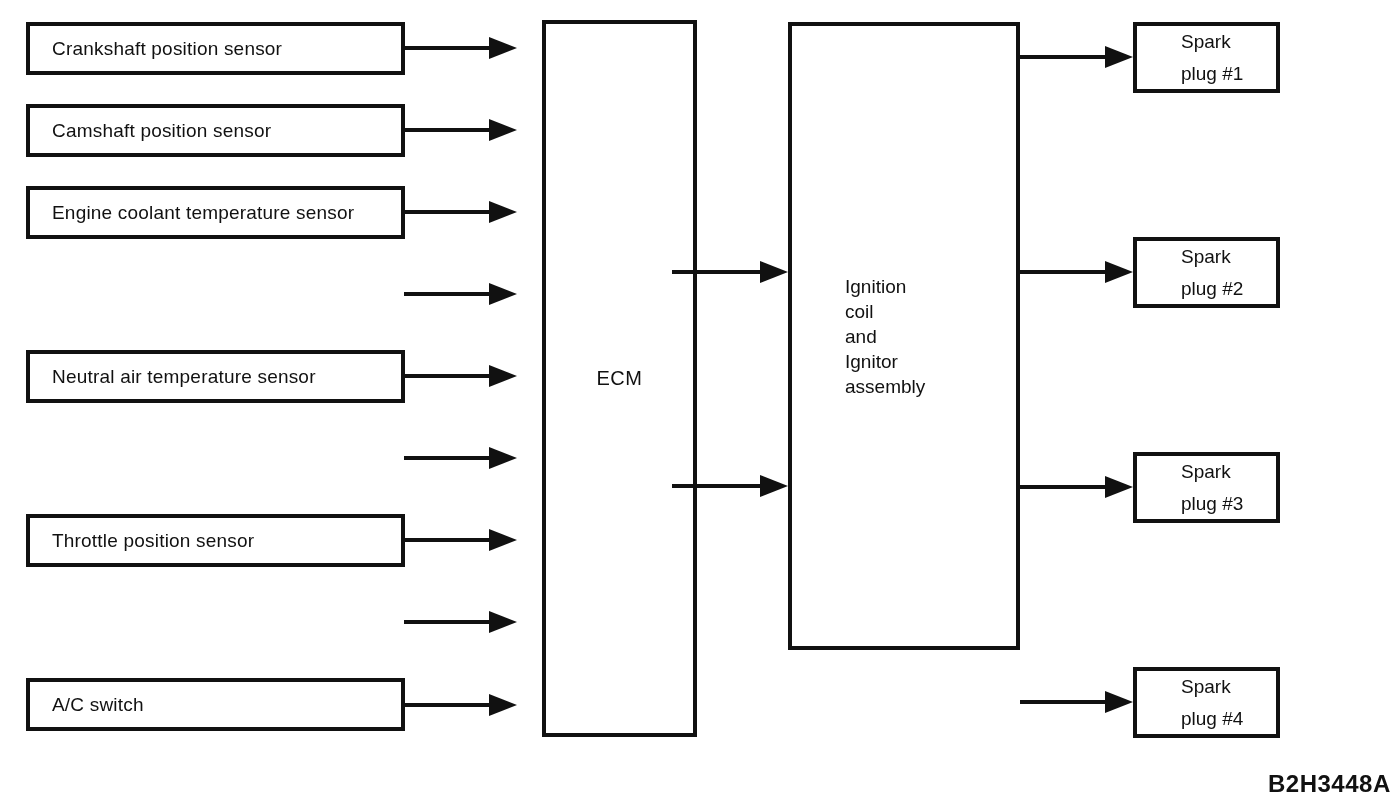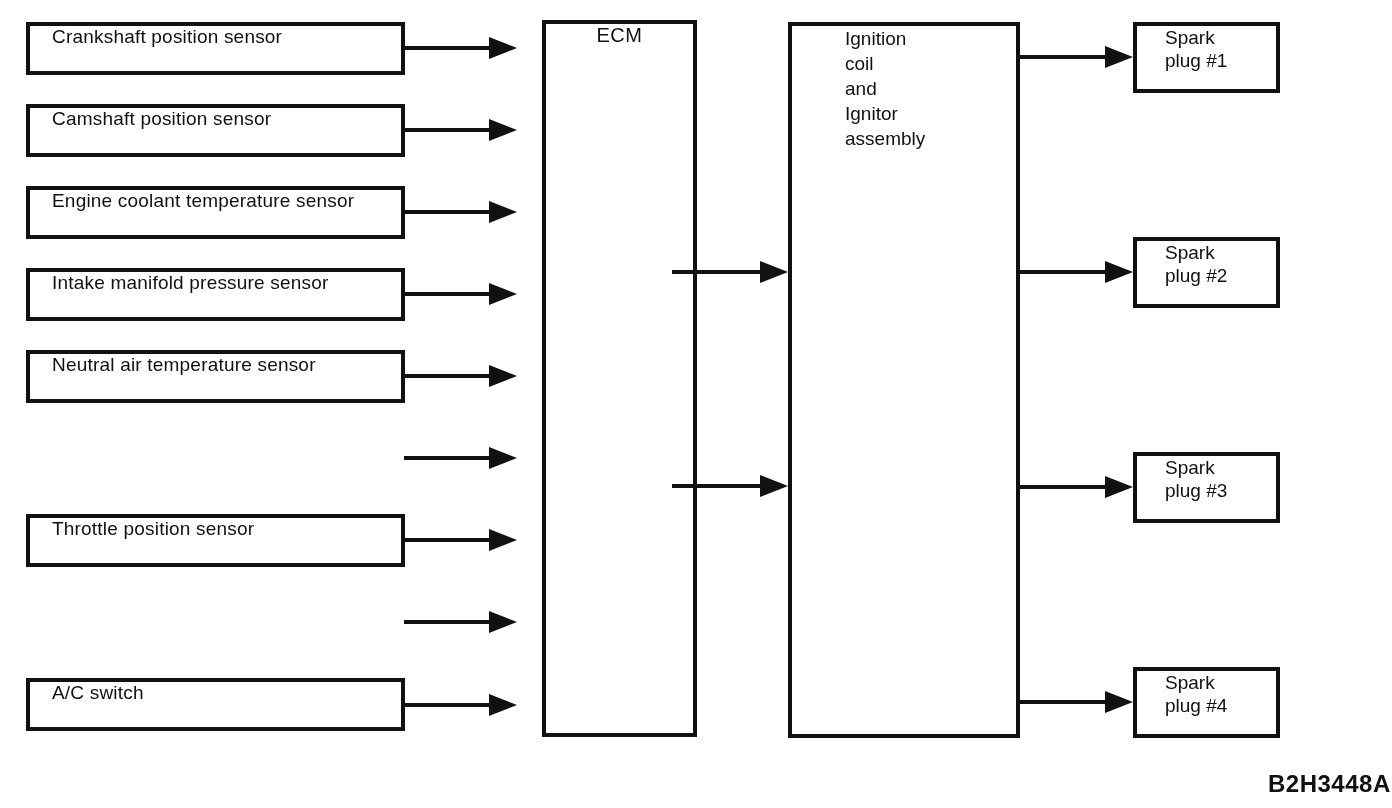--- a/index.html
+++ b/index.html
@@ -15,20 +15,21 @@
     font-family: "Liberation Sans", sans-serif;
     color: #111111;
     overflow: hidden;
   }
   .box {
     position: absolute;
     border: 4px solid #111111;
     background: #ffffff;
     box-sizing: border-box;
     display: flex;
+    align-items: center;
   }
   .sensor-box {
     left: 26px;
     width: 379px;
     height: 53px;
   }
   .sensor-box .lbl {
     padding-left: 22px;
     font-size: 19px;
     letter-spacing: 0.2px;
@@ -42,39 +43,39 @@
     justify-content: center;
   }
   .ecm-box .lbl {
     font-size: 20px;
     letter-spacing: 0.5px;
   }
   .ign-box {
     left: 788px;
     top: 22px;
     width: 232px;
-    height: 716px;
+    height: 628px;
     justify-content: center;
   }
   .ign-box .lbl {
     font-size: 19px;
     line-height: 25px;
     white-space: pre-line;
     text-align: left;
     width: 118px;
   }
   .spark-box {
     left: 1133px;
     width: 147px;
     height: 71px;
   }
   .spark-box .lbl {
-    padding-left: 28px;
+    padding-left: 44px;
     font-size: 19px;
-    line-height: 23px;
+    line-height: 32px;
     white-space: pre-line;
   }
   
   .arrow {
     position: absolute;
     height: 0;
   }
   .arrow .shaft {
     position: absolute;
     left: 0;
@@ -109,23 +110,20 @@
 
   <div class="box sensor-box" style="top:22px">
     <span class="lbl">Crankshaft position sensor</span>
   </div>
   <div class="box sensor-box" style="top:186px">
     <span class="lbl">Engine coolant temperature sensor</span>
   </div>
   <div class="box sensor-box" style="top:104px">
     <span class="lbl">Camshaft position sensor</span>
   </div>
-  <div class="box sensor-box" style="top:268px">
-    <span class="lbl">Intake manifold pressure sensor</span>
-  </div>
   <div class="box sensor-box" style="top:350px">
     <span class="lbl">Neutral air temperature sensor</span>
   </div>
   <div class="box sensor-box" style="top:514px">
     <span class="lbl">Throttle position sensor</span>
   </div>
   <div class="box sensor-box" style="top:678px">
     <span class="lbl">A/C switch</span>
   </div>
 

